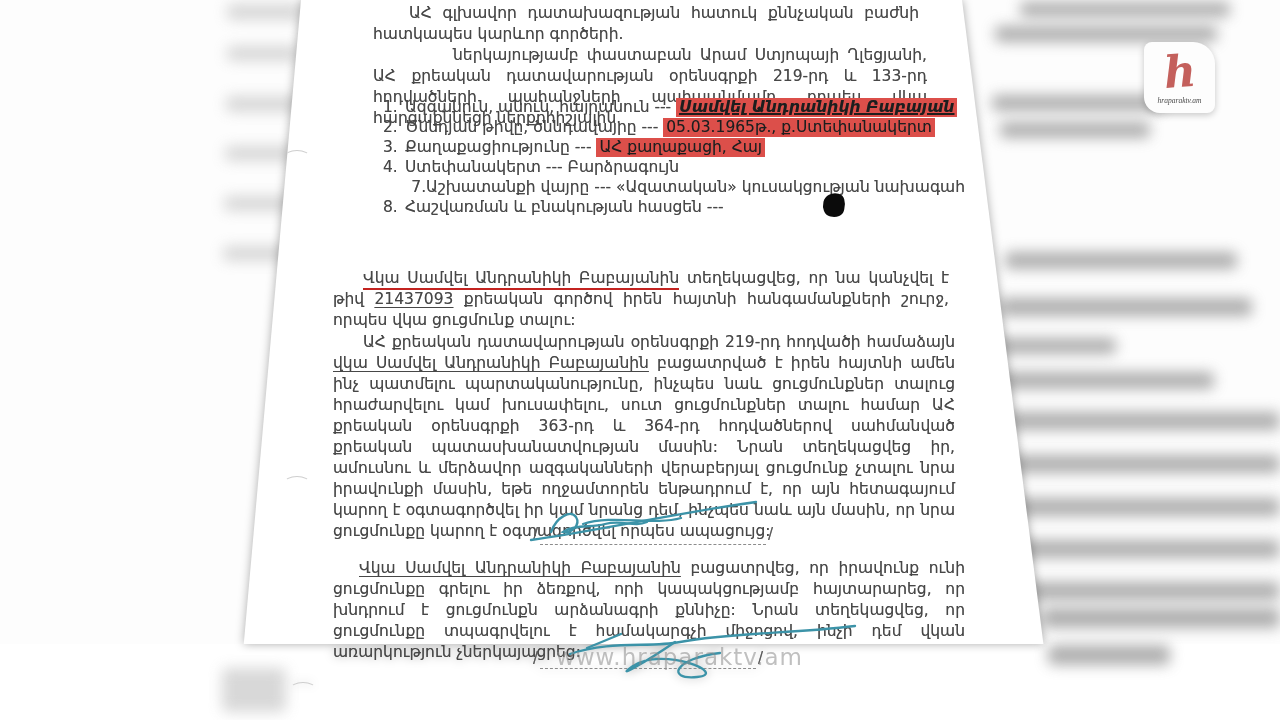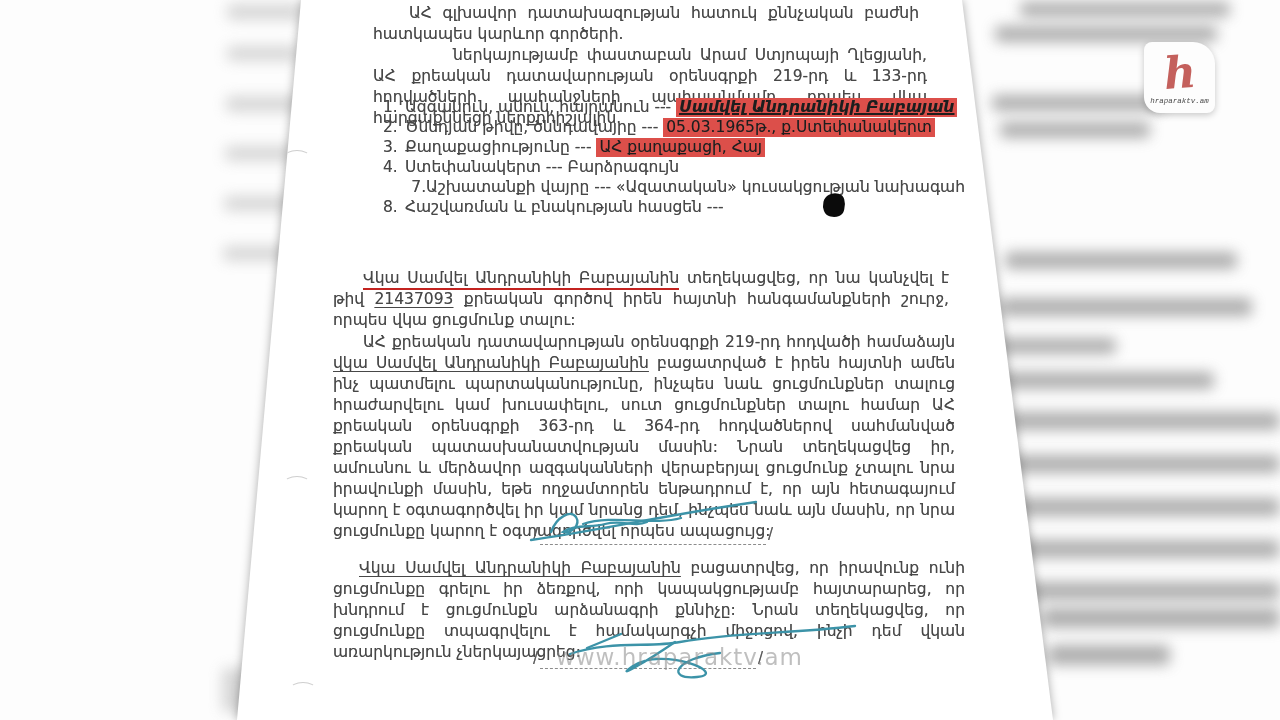--- a/index.html
+++ b/index.html
@@ -1,18 +1,18 @@
 <!DOCTYPE html>
 <html><head>
 <meta charset="utf-8">
 <style>
   * { margin:0; padding:0; box-sizing:border-box; }
   html,body { width:1280px; height:720px; overflow:hidden; background:#ffffff;
     font-family:"DejaVu Sans","Liberation Sans",sans-serif; }
-  .stage { position:absolute; inset:0; width:1280px; height:720px; background:#fdfdfd; }
+  .stage { position:absolute; inset:0; width:1280px; height:644px; background:#fdfdfd; }
 
   
   .bb { position:absolute; background:#7e7e7e; filter:blur(7px); border-radius:5px; opacity:.62; z-index:0; }
   .bb.light { background:#a9a9a9; opacity:.45; }
 
   
   .page-wrap { position:absolute; inset:0; z-index:1; filter:drop-shadow(0 0 5px rgba(0,0,0,.33)); }
   .page { position:absolute; inset:0; background:#ffffff;
     clip-path:polygon(301px 0px, 962px 0px, 1053px 720px, 237px 720px); }
 
@@ -52,21 +52,21 @@
   .watermark { position:absolute; left:556px; top:644px; z-index:2;
     font-size:23px; letter-spacing:1px; color:#8c8c8c; opacity:.55; }
 
   
   .logo { position:absolute; left:1144px; top:42px; width:71px; height:71px; z-index:3;
     background:#fdfdfd; border-radius:8px 22px 8px 16px;
     box-shadow:0 2px 7px rgba(0,0,0,.22);
     display:flex; flex-direction:column; align-items:center; justify-content:center; }
   .logo-h { font-family:"DejaVu Serif","Liberation Serif",serif; font-style:italic; font-weight:bold;
     font-size:44px; line-height:44px; color:#c4605c; transform:rotate(-4deg); }
-  .logo-cap { font-family:Liberation Mono, monospace; font-style:italic;
+  .logo-cap { font-family:Liberation Serif, serif; font-style:italic;
     font-size:7.5px; color:#4a4a4a; margin-top:2px; }
 </style>
 </head>
 <body>
 
 <div class="stage">
 
   <div class="bb" style="left:1020px;top:2px;width:210px;height:15px;"></div>
   <div class="bb" style="left:995px;top:26px;width:222px;height:16px;"></div>
   <div class="bb" style="left:992px;top:95px;width:170px;height:16px;"></div>

